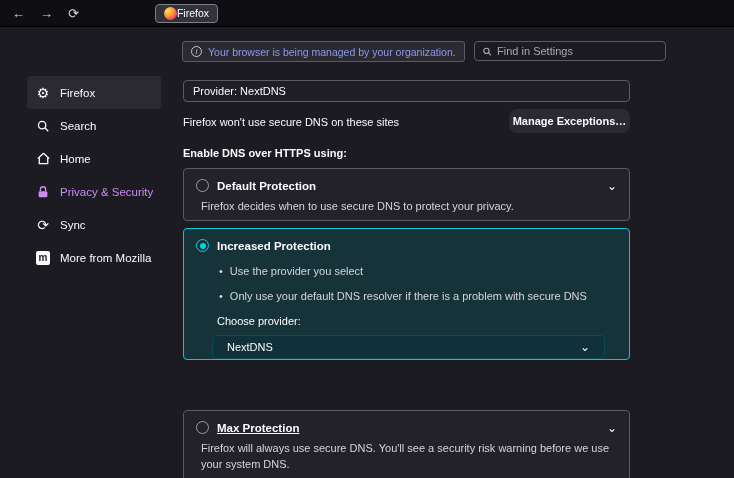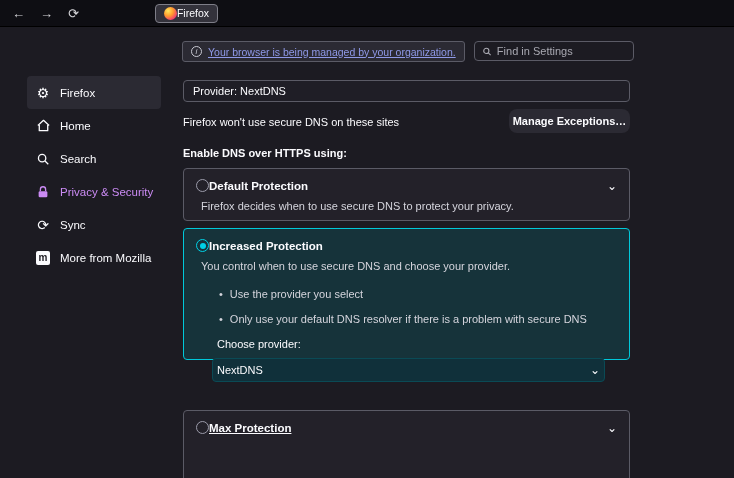--- a/index.html
+++ b/index.html
@@ -15,22 +15,22 @@
   .ffx-logo{width:13px;height:13px;border-radius:50%;flex:none;
     background:radial-gradient(circle at 32% 30%,#ffe75c 0%,#ff9a2e 40%,#f0446c 72%,#b5007f 100%)}
   .urltext{margin-left:9px;font-size:11px;color:#d7d7dc}
   
   .content{position:absolute;top:27px;left:0;right:0;bottom:0;background:#1c1b22;overflow:hidden}
   .notify{position:absolute;left:182px;top:14px;width:283px;height:21px;background:#2b2a33;
     border:1px solid #5b5b66;border-radius:3px;display:flex;align-items:center;gap:6px;
     padding:0 8px;font-size:10.5px}
   .info-badge{width:11px;height:11px;border:1px solid #c9c9d2;border-radius:50%;color:#c9c9d2;
     font-size:8px;line-height:10px;text-align:center;font-style:italic;flex:none}
-  .notify-link{color:#8f99e8;text-decoration:underline;white-space:nowrap;cursor:pointer}
-  .searchbox{position:absolute;left:474px;top:14px;width:160px;height:20px;border:1px solid #5b5b66;
+  .notify-link{color:#8f99e8;white-space:nowrap;cursor:pointer}
+  .searchbox{position:absolute;left:474px;top:14px;width:192px;height:20px;border:1px solid #5b5b66;
     border-radius:4px;background:#1c1b22;display:flex;align-items:center;padding:0 7px;gap:5px;color:#a9a9b2}
   .searchbox input{background:transparent;border:none;outline:none;color:#fbfbfe;font-size:11px;width:100%;
     font-family:inherit}
   .searchbox input::placeholder{color:#a9a9b2}
   
   .sidebar{position:absolute;left:27px;top:49px;width:134px}
   .side-item{height:33px;display:flex;align-items:center;gap:9px;padding:0 8px;font-size:11.5px;
     border-radius:4px;color:#fbfbfe;cursor:default;white-space:nowrap}
   .side-item.active{background:#2b2a33}
   .side-item.privacy{color:#cb8bf4}
@@ -43,34 +43,34 @@
     border-radius:4px;display:flex;align-items:center;padding:0 9px;font-size:11px;background:#1f1e26}
   .exceptions-text{position:absolute;top:89px;left:0;font-size:11px}
   .exceptions-btn{position:absolute;top:82px;right:0;width:121px;height:24px;background:#2b2a33;border:none;
     border-radius:8px;color:#fbfbfe;font-size:11px;font-weight:700;font-family:inherit;cursor:pointer}
   .dns-heading{position:absolute;top:120px;left:0;font-size:11px;font-weight:700}
   .opt{position:absolute;left:0;width:447px;border:1px solid #5b5b66;border-radius:4px;background:#232129;
     padding:10px 12px}
   .opt-default{top:141px;height:53px}
   .opt-increased{top:201px;height:132px;background:#16333a;border-color:#00c9da}
   .opt-max{top:383px;height:96px}
-  .opt-head{display:flex;align-items:center;}
+  .opt-head{display:flex;align-items:center;gap:8px}
   .opt-title{font-size:11.5px;font-weight:700}
   .opt-title.underlined{text-decoration:underline}
   .chev{margin-left:auto;font-size:12px;color:#fbfbfe;line-height:8px;cursor:pointer}
   .radio{width:13px;height:13px;border-radius:50%;border:1px solid #9b9baa;flex:none;background:transparent;cursor:pointer}
   .radio.sel{border-color:#00d2e6;position:relative}
   .radio.sel::after{content:"";position:absolute;inset:2.5px;border-radius:50%;background:#00d2e6}
   .opt-desc{margin:7px 0 0 5px;font-size:11px;color:#d5d5dd;line-height:1.45}
   .bullets{margin:13px 0 0 23px}
   .bullet-row{display:flex;align-items:flex-start;gap:7px;font-size:11px;color:#d5d5dd;margin-bottom:13px}
   .bullet-dot{flex:none}
   .choose-label{margin:9px 0 0 21px;font-size:11px}
   .provider-select{margin:8px 0 0 16px;width:393px;height:24px;background:#10303a;border:1px solid #0a4a55;
-    border-radius:4px;display:flex;align-items:center;padding:0 4px;font-size:11px;cursor:pointer}
+    border-radius:4px;display:flex;align-items:center;padding:0 14px;font-size:11px;cursor:pointer}
   .provider-select .chev{margin-left:auto}
 </style>
 </head>
 <body>
 
 <div class="chrome">
   <div class="navbtns">
     <span>←</span>
     <span>→</span>
     <span>⟳</span>
@@ -96,35 +96,35 @@
     <input type="text" placeholder="Find in Settings" style="">
   </div>
 
   <div class="sidebar">
     <div class="side-item active">
       <span class="icon16">⚙</span>
       <span>Firefox</span>
     </div>
     <div class="side-item">
       <span class="icon16">
+        <svg width="14" height="14" viewBox="0 0 16 16" fill="none" stroke="#fbfbfe" stroke-width="1.5">
+          <circle cx="7" cy="7" r="4.2"></circle>
+            <path d="M10.3 10.3 L14 14"></path>
+        </svg>
+      </span>
+      <span>Search</span>
+    </div>
+    <div class="side-item">
+      <span class="icon16">
         <svg width="15" height="15" viewBox="0 0 16 16" fill="none" stroke="#fbfbfe" stroke-width="1.4" stroke-linejoin="round">
           <path d="M2 8 8 2.5 14 8"></path>
             <path d="M3.5 7.5V13.5h9V7.5"></path>
         </svg>
       </span>
       <span>Home</span>
-    </div>
-    <div class="side-item">
-      <span class="icon16">
-        <svg width="14" height="14" viewBox="0 0 16 16" fill="none" stroke="#fbfbfe" stroke-width="1.5">
-          <circle cx="7" cy="7" r="4.2"></circle>
-            <path d="M10.3 10.3 L14 14"></path>
-        </svg>
-      </span>
-      <span>Search</span>
     </div>
     <div class="side-item privacy">
       <span class="icon16">
         <svg width="14" height="14" viewBox="0 0 16 16" fill="none" stroke="#cb8bf4" stroke-width="1.5">
           <rect x="3" y="7" width="10" height="7" rx="1.5" fill="#cb8bf4" stroke="none"></rect>
           <path d="M5 7.2V5a3 3 0 0 1 6 0v2.2"></path>
         </svg>
       </span>
       <span>Privacy &amp; Security</span>
     </div>
@@ -158,21 +158,20 @@
         <span class="chev">⌄</span>
       </div>
       <div class="opt-desc">Firefox decides when to use secure DNS to protect your privacy.</div>
     </div>
 
     <div class="opt opt-increased">
       <div class="opt-head">
         <span class="radio sel"></span>
         <span class="opt-title">Increased Protection</span>
       </div>
-      <div class="opt-desc">You control when to use secure DNS and choose your provider.</div>
       <div class="bullets">
         <div class="bullet-row">
           <span class="bullet-dot">•</span>
           <span>Use the provider you select</span>
         </div>
         <div class="bullet-row">
           <span class="bullet-dot">•</span>
           <span>Only use your default DNS resolver if there is a problem with secure DNS</span>
         </div>
       </div>
@@ -182,16 +181,17 @@
         <span class="chev">⌄</span>
       </div>
     </div>
 
     <div class="opt opt-max">
       <div class="opt-head">
         <span class="radio"></span>
         <span class="opt-title underlined">Max Protection</span>
         <span class="chev">⌄</span>
       </div>
+      <div class="opt-desc">Firefox will always use secure DNS. You'll see a security risk warning before we use your system DNS.</div>
     </div>
 
   </div>
 </div>
 
 </body></html>

